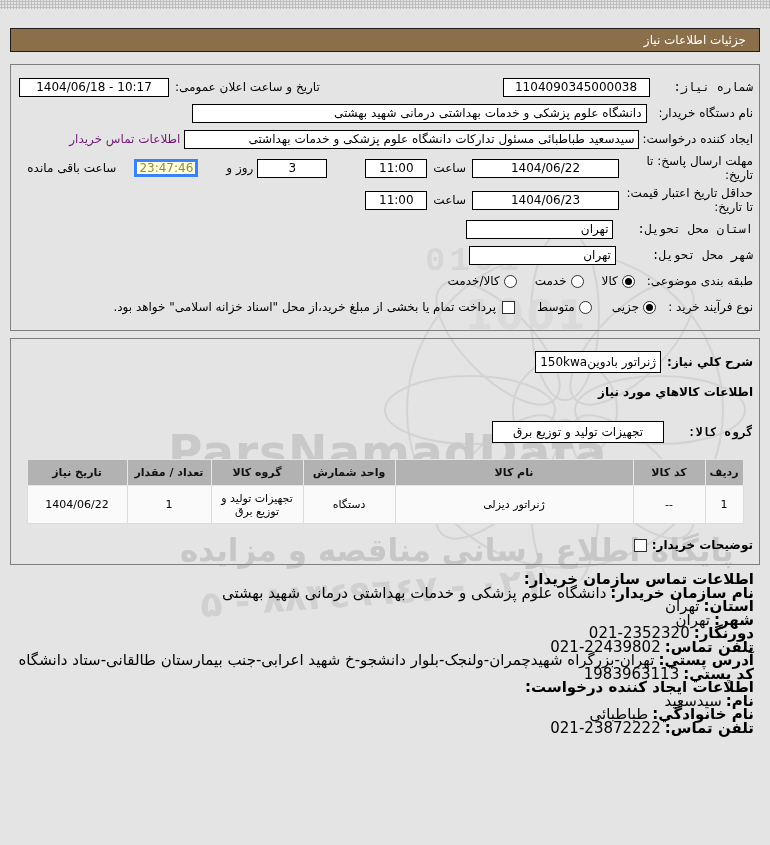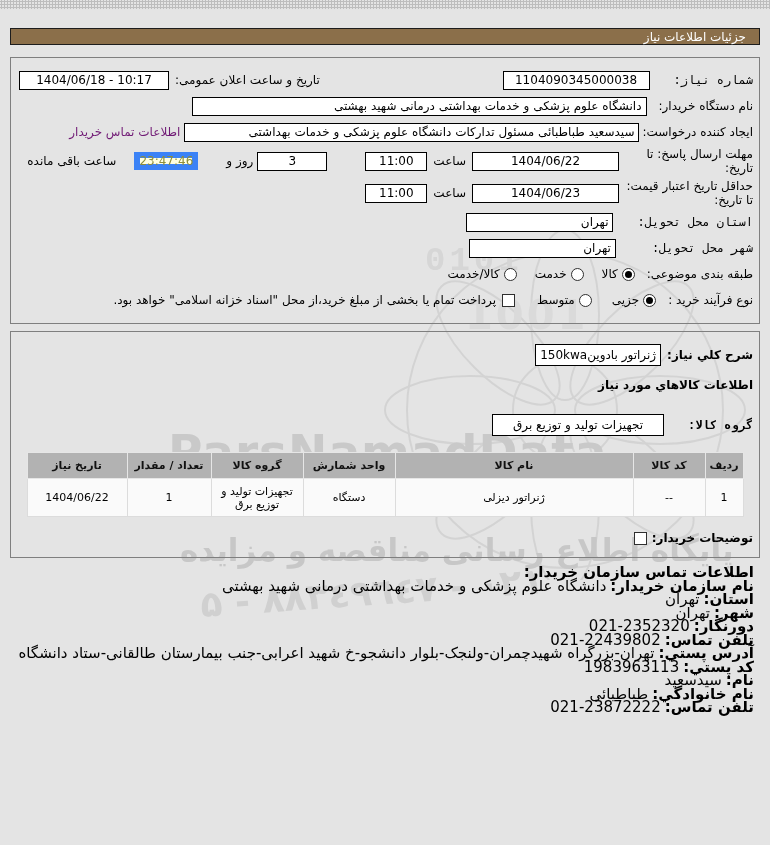--- a/index.html
+++ b/index.html
@@ -22,21 +22,21 @@
   .wm{ position:absolute; color:#cdcdcd; white-space:nowrap; }
   .wm-brand{ left:168px; top:424px; font-size:47px; font-weight:bold; letter-spacing:1px; color:#c9c9c9; }
   .wm-portal{ left:180px; top:532px; font-size:31px; font-weight:bold; color:#c7c7c7; }
   .wm-phone{ left:200px; top:572px; font-size:36px; font-weight:bold; color:#d0d0d0; transform:rotate(-4deg); }
   .wm-digits1{ left:425px; top:242px; font-size:34px; font-weight:bold; color:#d6d6d6; letter-spacing:4px;font-family:Liberation Mono, monospace;}
   .wm-digits2{ left:465px; top:292px; font-size:40px; font-weight:bold; color:#dadada; letter-spacing:3px;}
   .wm-callig{ left:255px; top:468px; font-size:34px; color:#d2d2d2; transform:rotate(-9deg); font-style:italic;}
   .wm-flower{ position:absolute; left:360px; top:220px; opacity:.55; }
   
   .titlebar{
-    margin:19px 10px 0 10px; height:17px;
+    margin:19px 10px 0 10px; height:24px;
     background:#8b6f4a; border:1px solid #1d1d1d;
     color:#fff; display:flex; align-items:center;
     padding:0 13px; font-size:12px;
   }
   
   .panel{
     margin:0 10px; border:1px solid #7f7f7f; background:transparent;
   }
   .panel1{ margin-top:12px; padding:9px 6px 10px 6px; }
   .panel2{ margin-top:7px; padding:10px 6px 8px 6px; }
@@ -47,21 +47,21 @@
     font-family:inherit; font-size:12px; padding:0 4px; color:#000;
   }
   .tb.center{ text-align:center; }
   .tb.rtl-text{ direction:rtl; text-align:right; }
   .tb.ltr{ direction:ltr; text-align:center; }
   .w145{ width:147px; } .w452{ width:455px; } .w60{ width:62px; } .w68{ width:70px; }
   .link{ color:#701a75; cursor:pointer; margin-right:4px; white-space:nowrap; }
   .gap6{ margin-left:6px; } .gap24{ margin-left:24px;font-family:Liberation Mono, monospace; } .gap12{ margin-left:12px; }
   .two-line-lbl{ width:128px; line-height:14px; }
   .countdown{
-    background:#ffffdf; border:6px solid #3b82f6; color:#8e8e3a;
+    background:#ffffdf; border:3px solid #3b82f6; color:#8e8e3a;
     width:64px; height:18px; display:inline-flex; align-items:center; justify-content:center;
     font-size:12px;
   }
   .radio{
     width:13px; height:13px; border:1px solid #2f2f2f; border-radius:50%;
     background:#fff; display:inline-block; position:relative; flex:0 0 auto;
   }
   .radio.checked::after{
     content:""; position:absolute; left:2px; top:2px; width:7px; height:7px;
     border-radius:50%; background:#000;
@@ -261,17 +261,18 @@
 
   <div class="contact">
     <div class="cline"><b>اطلاعات تماس سازمان خريدار:</b><span></span></div>
     <div class="cline"><b>نام سازمان خريدار:</b><span>دانشگاه علوم پزشکی و خدمات بهداشتی درمانی شهید بهشتی</span></div>
     <div class="cline"><b>استان:</b><span>تهران</span></div>
     <div class="cline"><b>شهر:</b><span>تهران</span></div>
     <div class="cline"><b>دورنگار:</b><span>2352320-021</span></div>
     <div class="cline"><b>تلفن تماس:</b><span>22439802-021</span></div>
     <div class="cline"><b>آدرس پستي:</b><span>تهران-بزرگراه شهیدچمران-ولنجک-بلوار دانشجو-خ شهید اعرابی-جنب بیمارستان طالقانی-ستاد دانشگاه</span></div>
     <div class="cline"><b>کد پستي:</b><span>1983963113</span></div>
+    <div class="cline"><b>اطلاعات ايجاد کننده درخواست:</b><span></span></div>
     <div class="cline"><b>نام:</b><span>سیدسعید</span></div>
     <div class="cline"><b>نام خانوادگي:</b><span>طباطبائی</span></div>
     <div class="cline"><b>تلفن تماس:</b><span>23872222-021</span></div>
   </div>
 </div>
 
 </body></html>

